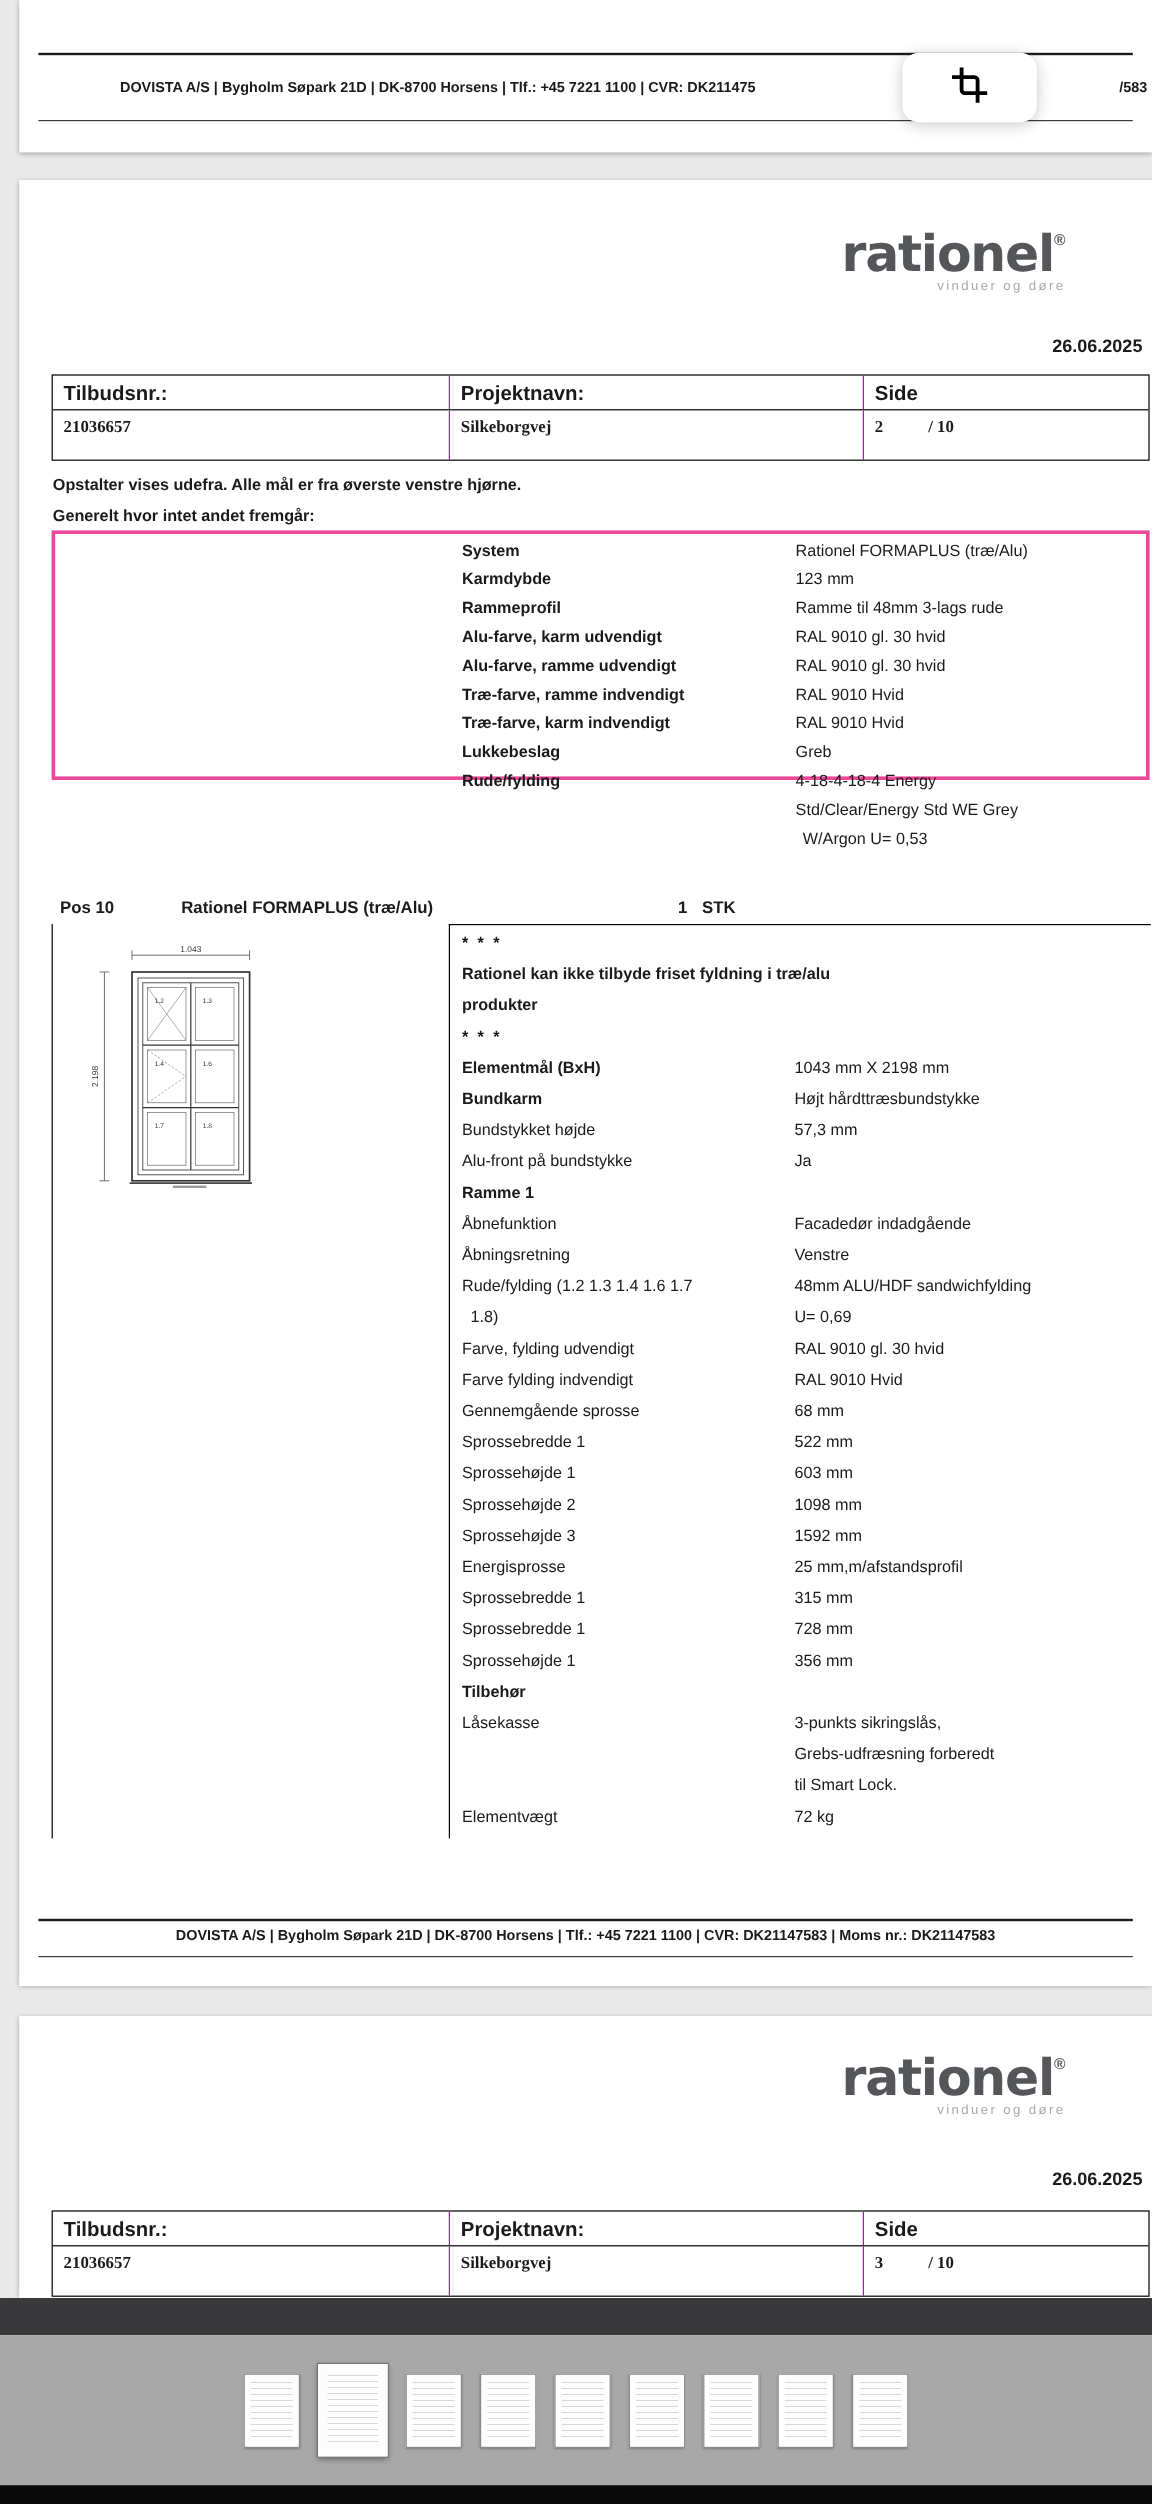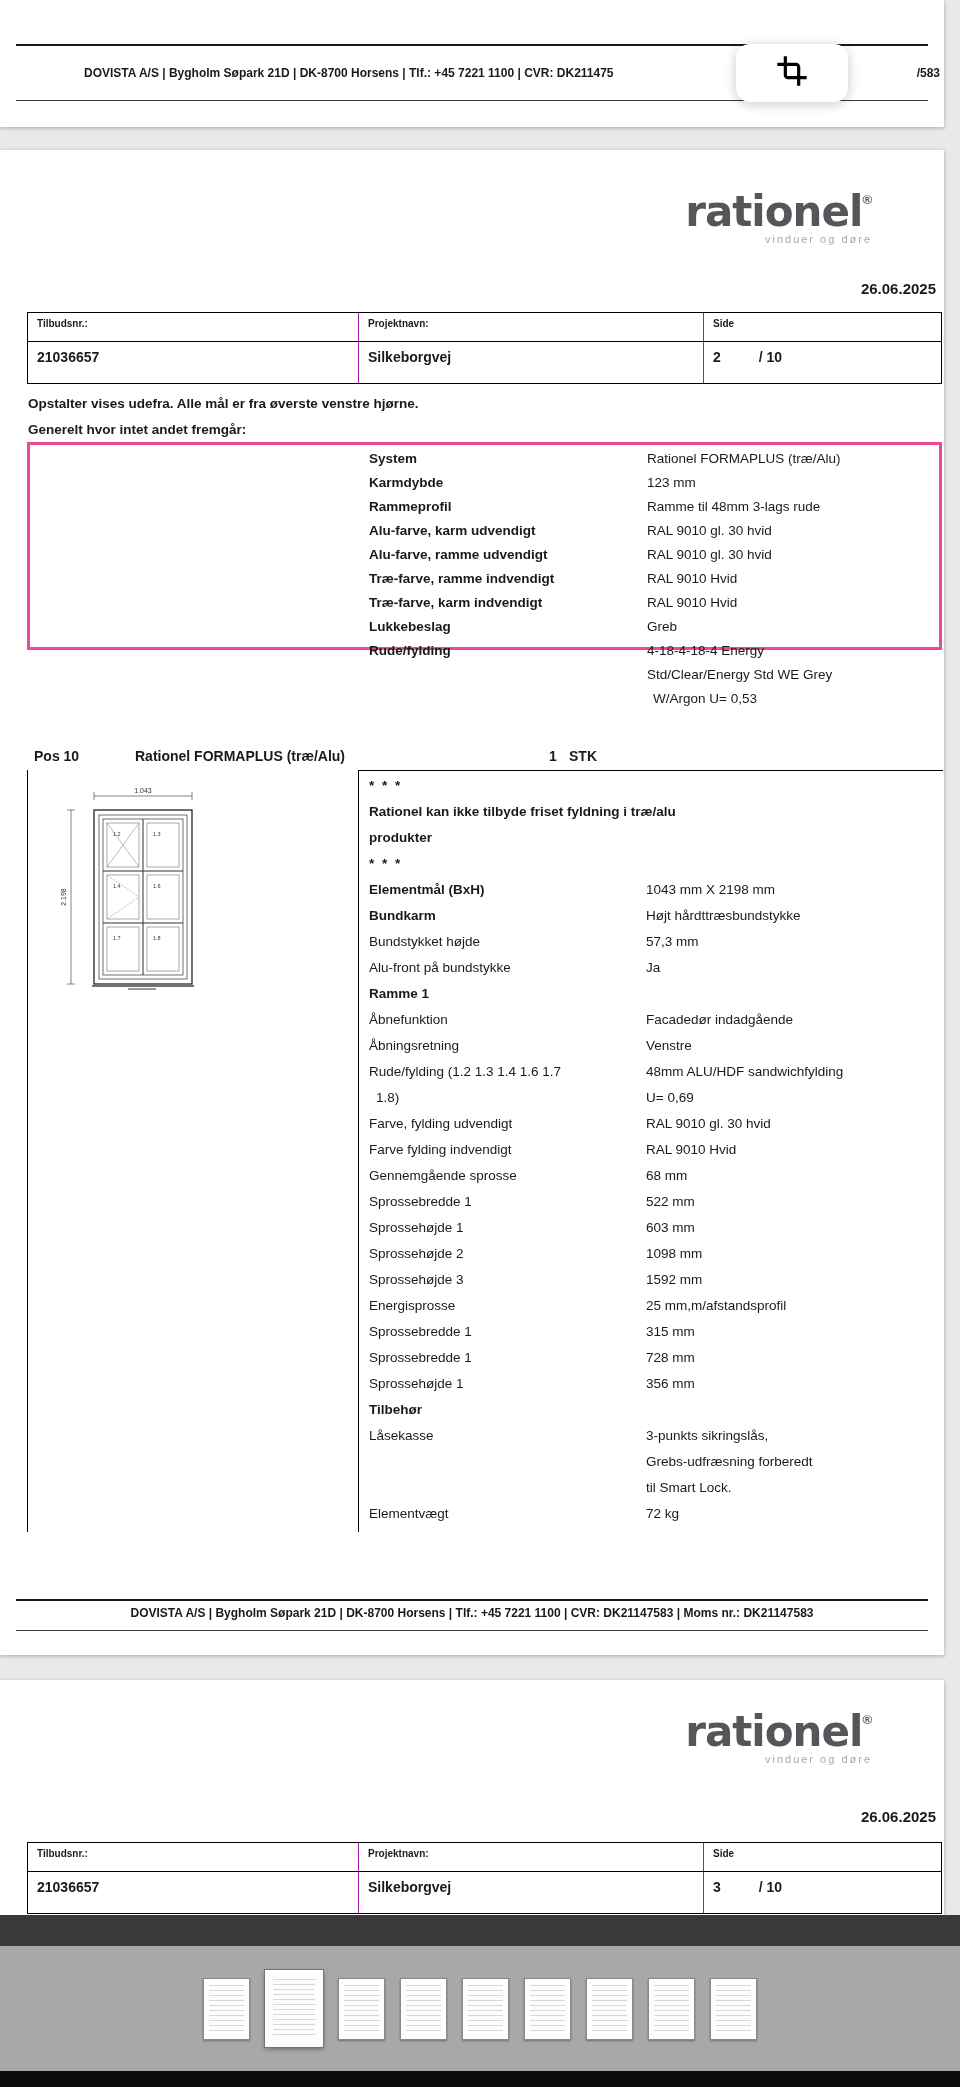--- a/index.html
+++ b/index.html
@@ -1,20 +1,20 @@
 <!DOCTYPE html>
 <html><head>
 <meta charset="utf-8">
 <style>
   * { margin:0; padding:0; box-sizing:border-box; }
   html,body { background:#e9e9e9; }
   body { font-family:"Liberation Sans", sans-serif; color:#1a1a1a; }
   .canvas { position:relative; width:960px; height:2087px; background:#e9e9e9; overflow:hidden; margin:0 auto; }
 
-  .card { position:absolute; left:0; width:944px; background:#fff; box-shadow:0 1px 4px rgba(0,0,0,.28); }
+  .card { position:absolute; left:16px; width:944px; background:#fff; box-shadow:0 1px 4px rgba(0,0,0,.28); }
 
   
   .top-strip { top:0; height:127px; }
   .rule { position:absolute; background:#1a1a1a; }
   .ts-rule1 { left:16px; right:16px; top:44px; height:2px; }
   .ts-rule2 { left:16px; right:16px; top:100px; height:1px; background:#3a3a3a; }
   .ts-text  { position:absolute; top:66px; left:0; right:0; height:20px; font-size:12px; font-weight:bold; }
   .ts-left  { position:absolute; left:84px; white-space:nowrap; }
   .ts-right { position:absolute; right:4px; white-space:nowrap; }
   .crop-pill { position:absolute; left:736px; top:44px; width:112px; height:58px; background:#fff;
@@ -32,23 +32,23 @@
   .logo .tag  { display:block; font-size:11px; color:#a8a8a8; letter-spacing:2px; margin-top:1px; }
 
   .date { position:absolute; right:8px; font-size:15px; font-weight:bold;margin-left:12px; }
   .page2 .date { top:130px; }
   .page3 .date { top:128px; }
 
   .itab { position:absolute; left:27px; top:162px; width:915px; border:1px solid #000; background:#fff; }
   .itab .r { display:grid; grid-template-columns:330px 345px 1fr; }
   .itab .r1 { height:29px; border-bottom:1px solid #000; }
   .itab .r2 { height:41px; }
-  .itab .c { padding:5px 0 0 9px; font-weight:bold; font-size:10px; }
+  .itab .c { padding:5px 0 0 9px; font-weight:bold; font-size:17px; }
   .itab .c + .c { border-left:1px solid #a21caf; }
-  .itab .r2 .c { font-size:14px; padding-top:7px; }
+  .itab .r2 .c { font-size:14px; padding-top:7px;font-family:Liberation Serif, serif; }
   .side-tot { display:inline-block; margin-left:34px; }
 
   .note { position:absolute; left:28px; font-weight:bold; font-size:13.5px; }
   .n1 { top:246px; } .n2 { top:272px; }
 
   .specbox { position:absolute; left:27px; top:292px; width:915px; height:208px; border:3px solid #ec4899; padding-top:6px; }
   .srow { display:flex; height:24px; font-size:13.5px; }
   .srow .sl { margin-left:339px; width:278px; font-weight:bold; }
   .sv.ind { padding-left:6px; }
 

